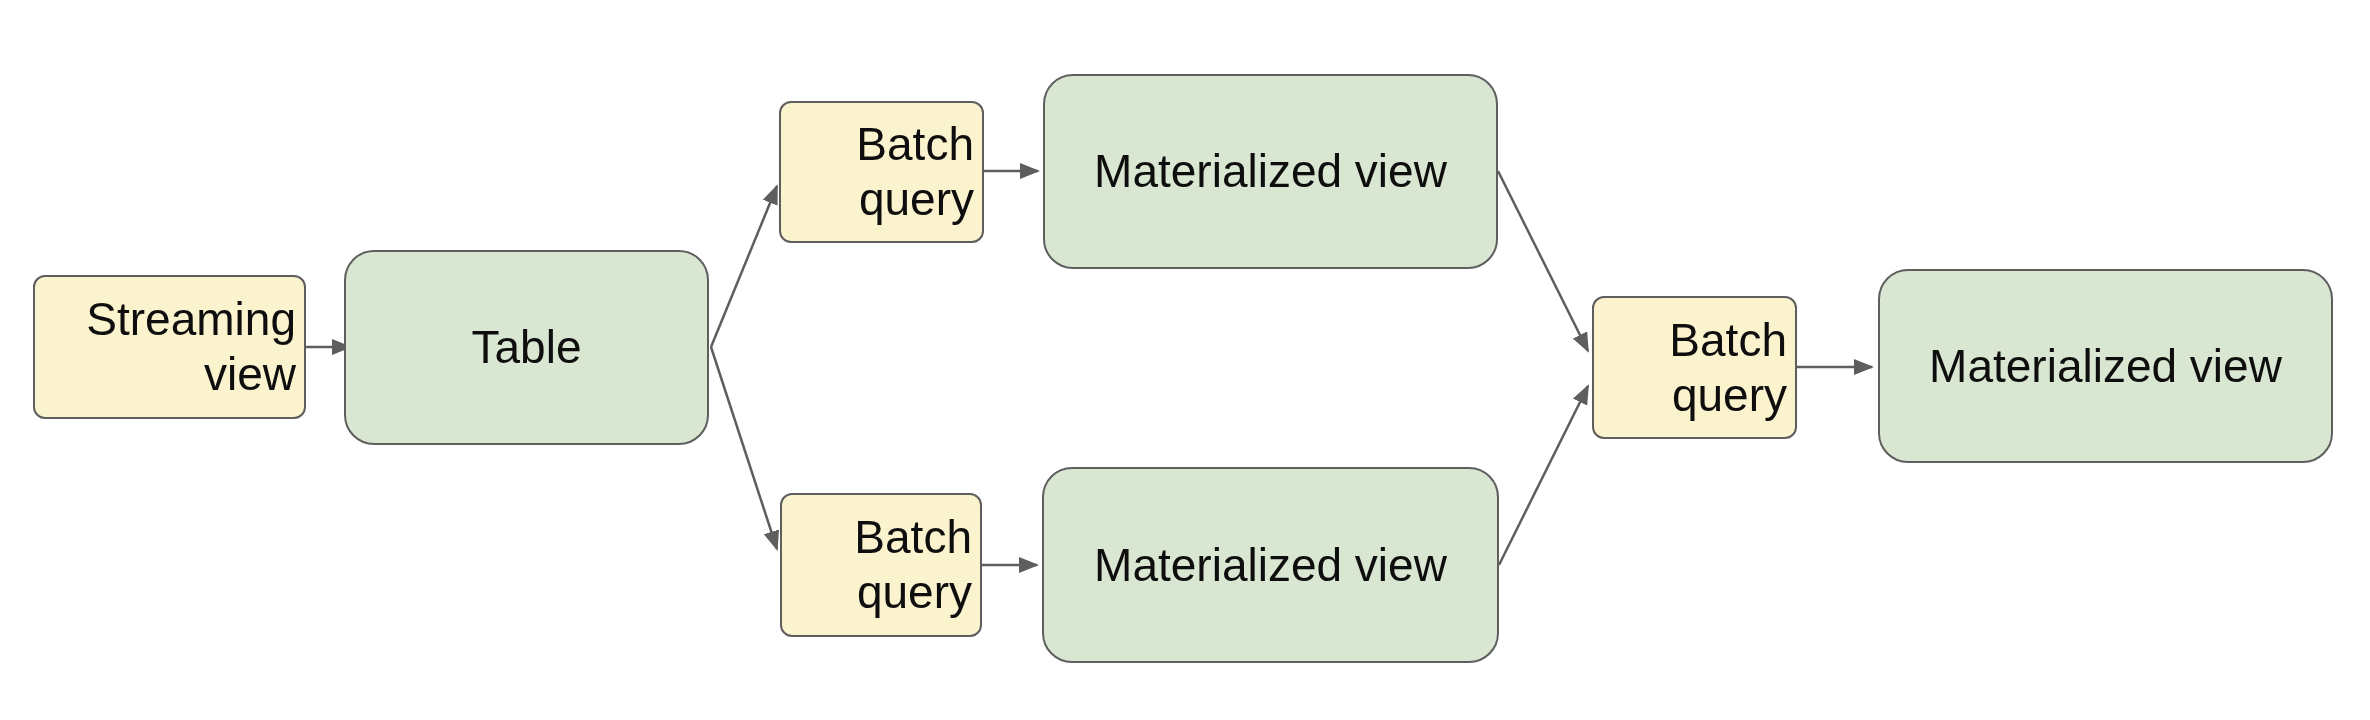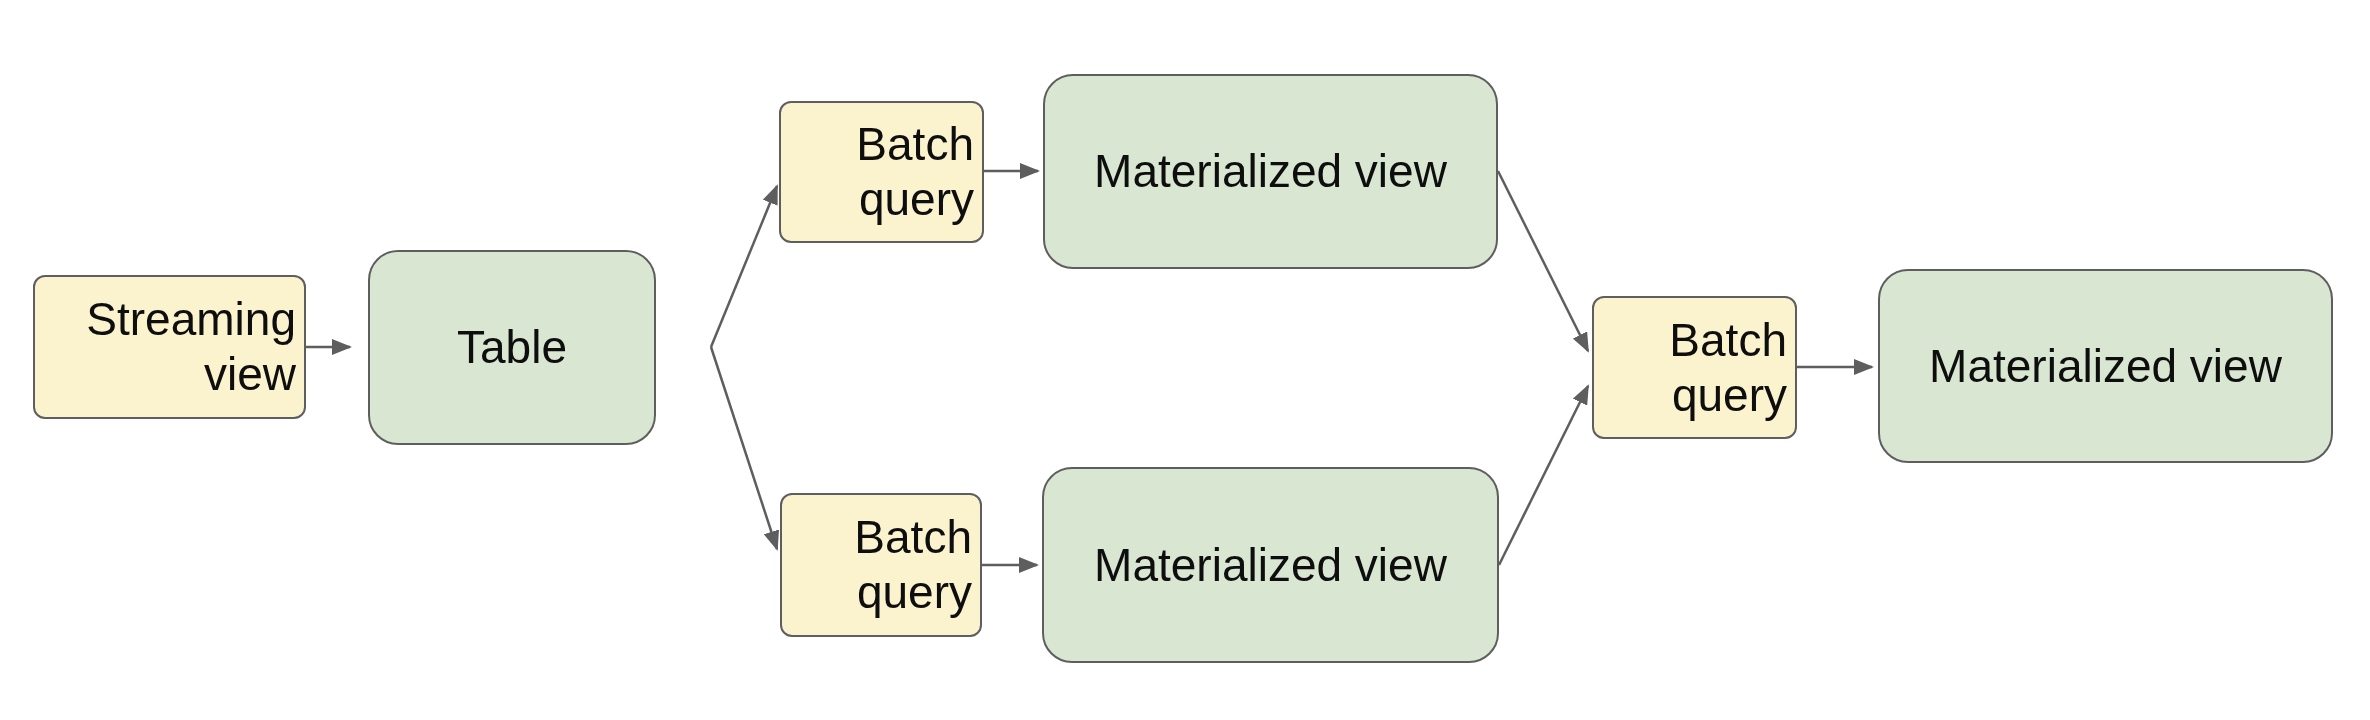--- a/index.html
+++ b/index.html
@@ -71,21 +71,21 @@
     <line x1="982" y1="565" x2="1037" y2="565" marker-end="url(#arrowhead)"></line>
     <line x1="1498" y1="171" x2="1588" y2="351" marker-end="url(#arrowhead)"></line>
     <line x1="1499" y1="565" x2="1588" y2="386" marker-end="url(#arrowhead)"></line>
     <line x1="1797" y1="367" x2="1872" y2="367" marker-end="url(#arrowhead)"></line>
   </svg>
 
   <div class="node query" style="left:33px; top:275px; width:273px; height:144px;">
     <span>Streaming view</span>
   </div>
 
-  <div class="node view" style="left:368px; top:250px; width:288px; height:195px;">
+  <div class="node view" style="left:344px; top:250px; width:365px; height:195px;">
     <span>Table</span>
   </div>
 
   <div class="node query" style="left:779px; top:101px; width:205px; height:142px;">
     <span>Batch query</span>
   </div>
 
   <div class="node view" style="left:1043px; top:74px; width:455px; height:195px;">
     <span>Materialized view</span>
   </div>

